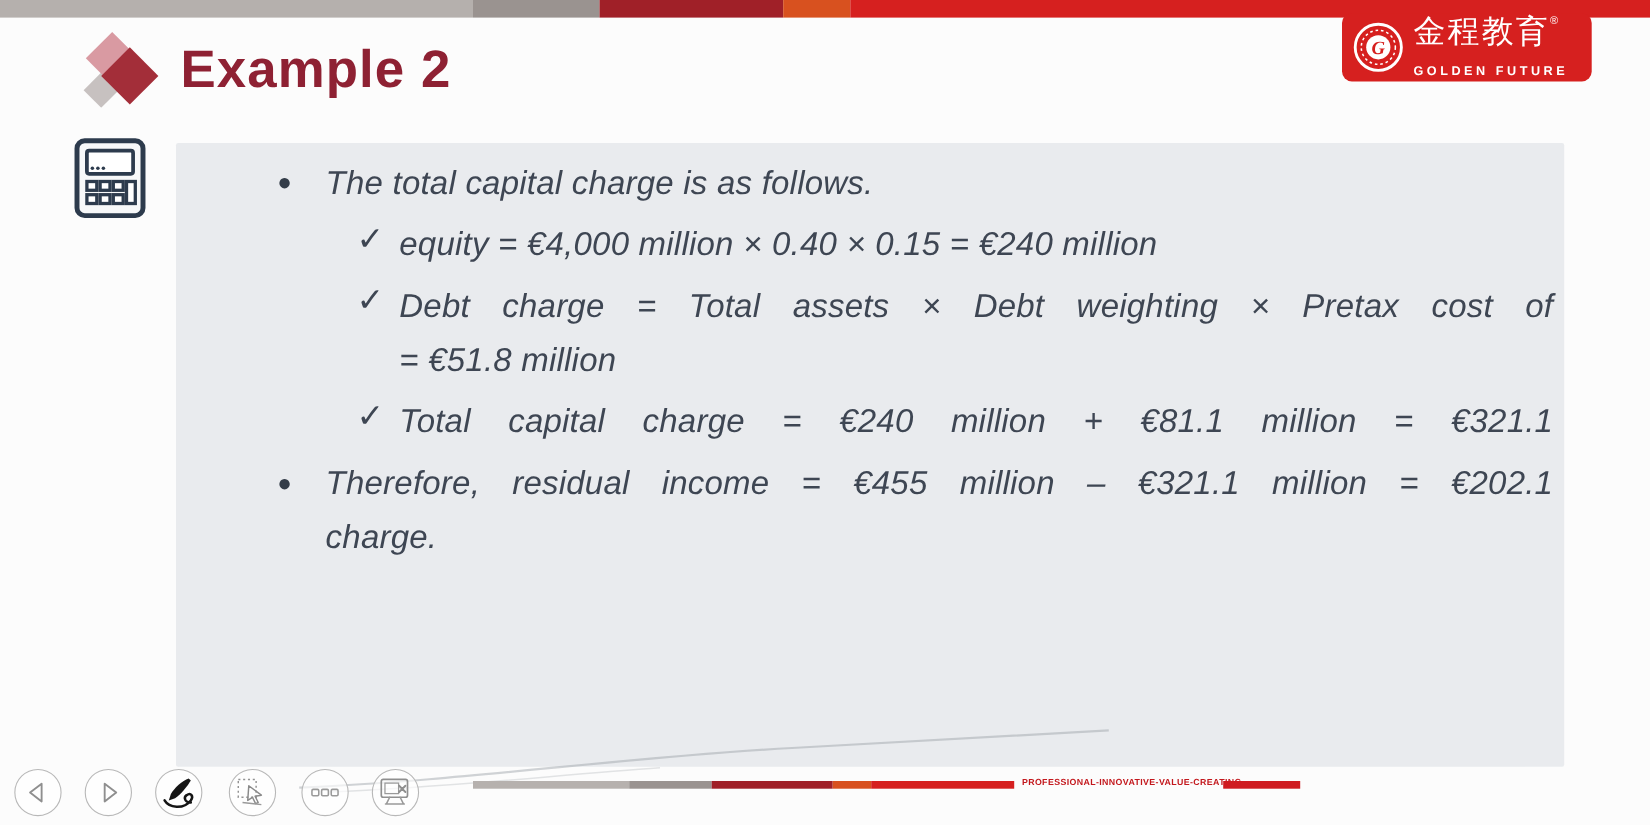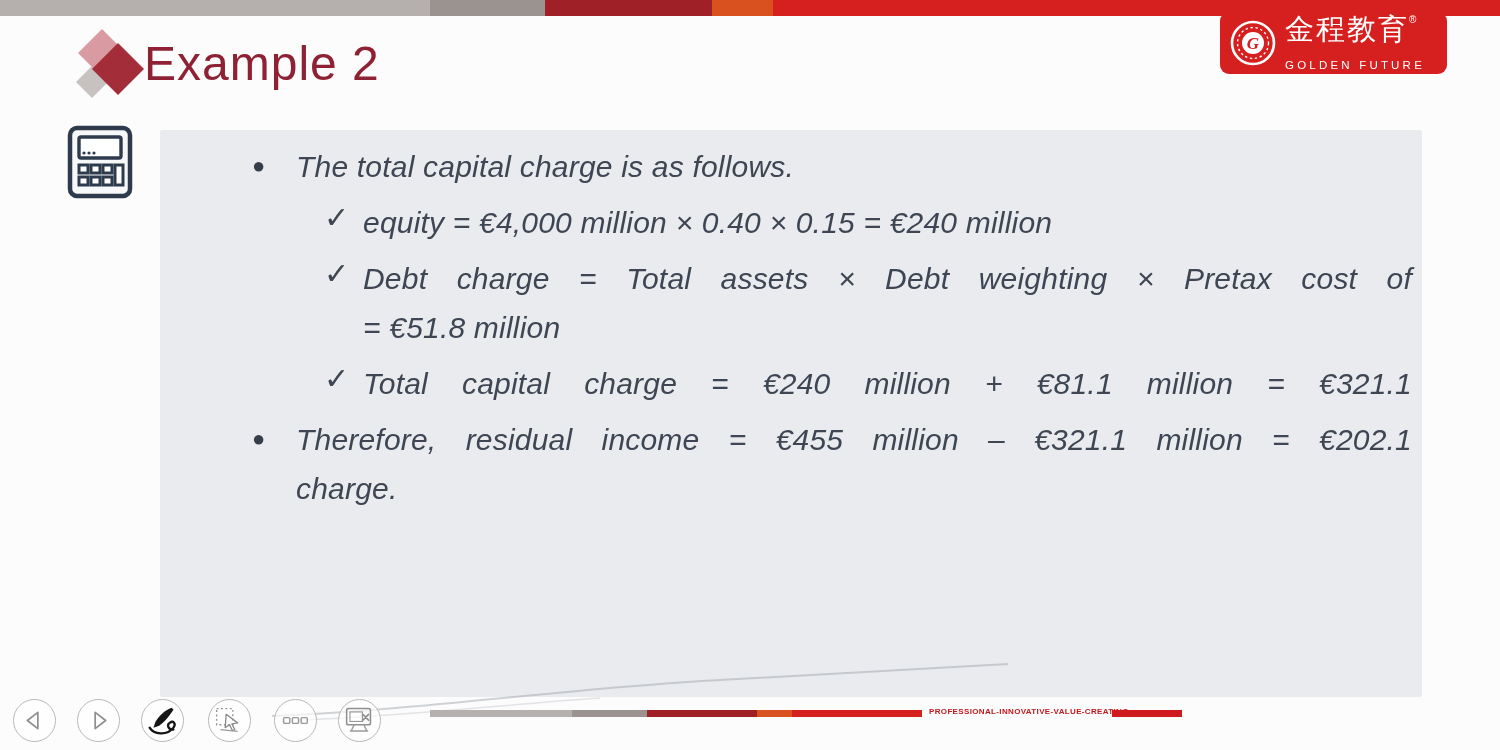--- a/index.html
+++ b/index.html
@@ -18,26 +18,26 @@
   
   .logo{
     position:absolute;left:1220px;top:12px;width:227px;height:62px;
     background:#d6201f;border-radius:9px;display:flex;align-items:center;
     padding:0;box-sizing:border-box;
   }
   .logo .seal{margin-left:9px;flex:0 0 auto;}
   .logo .ltxt{margin-left:8px;color:#fff;line-height:1;}
   .logo .cn{font-size:29px;font-weight:normal;letter-spacing:2px;white-space:nowrap;}
   .logo .cn sup{font-size:10px;vertical-align:top;}
-  .logo .en{font-size:11.5px;font-weight:normal;letter-spacing:3.2px;margin-top:16px;white-space:nowrap;}
+  .logo .en{font-size:11.5px;font-weight:bold;letter-spacing:3.2px;margin-top:16px;white-space:nowrap;}
   
   .diamonds{position:absolute;left:74px;top:24px;}
   .title{
-    position:absolute;left:144px;top:36px;
-    font-size:48px;font-weight:normal;color:#8e2133;letter-spacing:1px;
+    position:absolute;left:164px;top:36px;
+    font-size:48px;font-weight:bold;color:#8e2133;letter-spacing:1px;
   }
   
   .calc{position:absolute;left:66px;top:124px;}
   
   .panel{
     position:absolute;left:160px;top:130px;width:1262px;height:567px;
     background:#e9ebee;border-radius:2px;
   }
   .content{padding:12px 10px 0 0;box-sizing:border-box;}
   .item{position:relative;margin-bottom:7px;}

